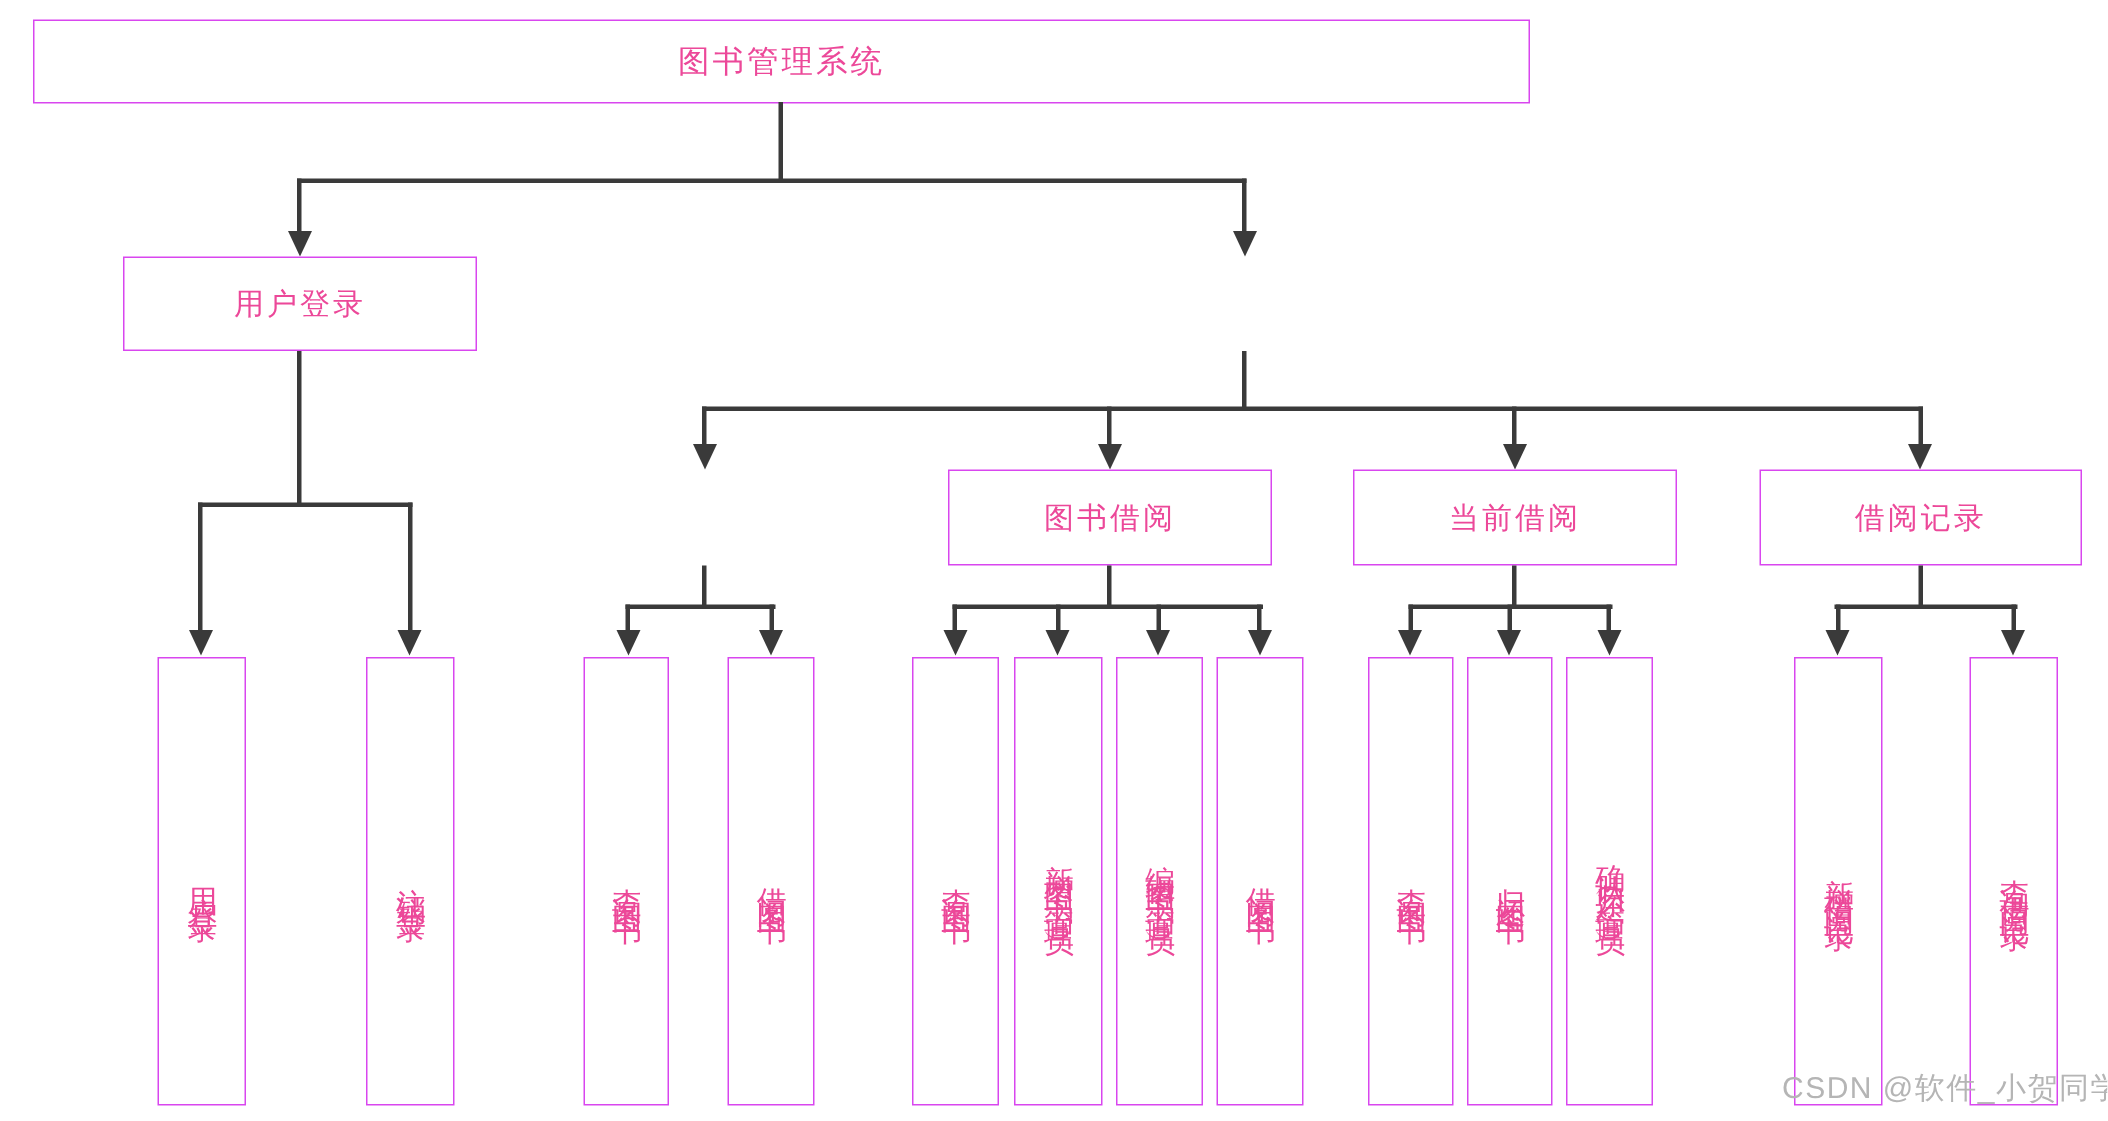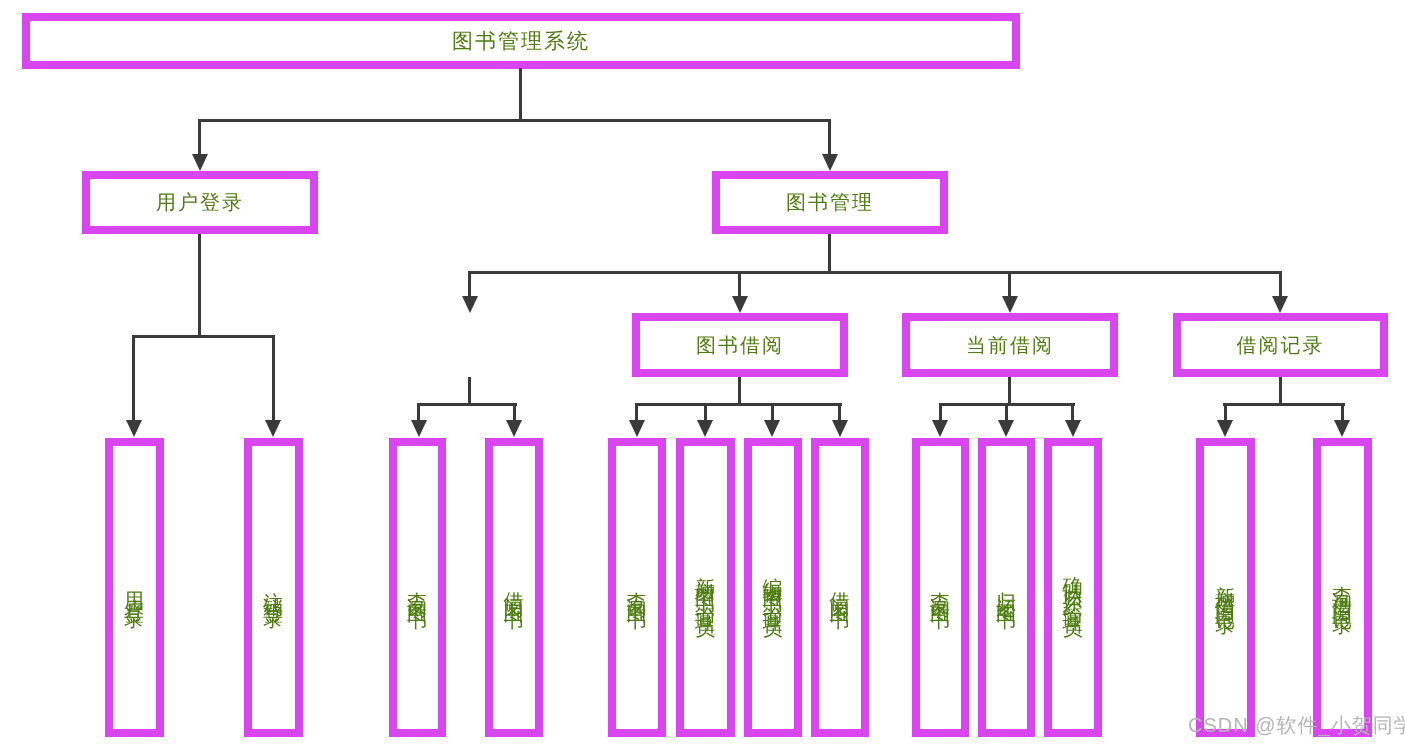--- a/index.html
+++ b/index.html
@@ -7,25 +7,25 @@
     position:relative;
     width:1405px;height:747px;
     background:#ffffff;
     font-family:"Liberation Sans","DejaVu Sans",sans-serif;
     color:#333333;
     overflow:hidden;
   }
   .box{
     position:absolute;
     box-sizing:border-box;
-    border:8px solid #d946ef;
+    border:1px solid #d946ef;
     background:#ffffff;
     display:flex;align-items:center;justify-content:center;
     text-align:center;
-    color:#4d7c0f;
+    color:#ec4899;
   }
   .hbox{font-size:20px;letter-spacing:2px;white-space:nowrap;}
   .rootbox{font-size:21px;letter-spacing:2px;}
   .leaf{
     font-size:20px;
     letter-spacing:6px;
     writing-mode:vertical-rl;
     text-orientation:mixed;
     line-height:1.0;
   }
@@ -55,21 +55,20 @@
   <div class="box hbox rootbox" style="left:22px;top:13px;width:998px;height:56px;">图书管理系统</div>
 
   <div class="vl" style="left:519px;top:68px;height:54px;"></div>
   <div class="hl" style="left:198px;top:119px;width:633px;"></div>
   <div class="vl" style="left:198px;top:119px;height:39px;"></div>
   <div class="vl" style="left:828px;top:119px;height:39px;"></div>
   <div class="ah" style="left:192px;top:154px;"></div>
   <div class="ah" style="left:822px;top:154px;"></div>
 
   <div class="box hbox" style="left:82px;top:171px;width:236px;height:63px;">用户登录</div>
-  <div class="box hbox" style="left:712px;top:171px;width:236px;height:63px;">图书管理</div>
 
   <div class="vl" style="left:198px;top:234px;height:103px;"></div>
   <div class="hl" style="left:132px;top:335px;width:143px;"></div>
   <div class="vl" style="left:132px;top:335px;height:87px;"></div>
   <div class="vl" style="left:272px;top:335px;height:87px;"></div>
   <div class="ah" style="left:126px;top:420px;"></div>
   <div class="ah" style="left:265px;top:420px;"></div>
 
   <div class="vl" style="left:828px;top:234px;height:39px;"></div>
   <div class="hl" style="left:468px;top:271px;width:814px;"></div>

